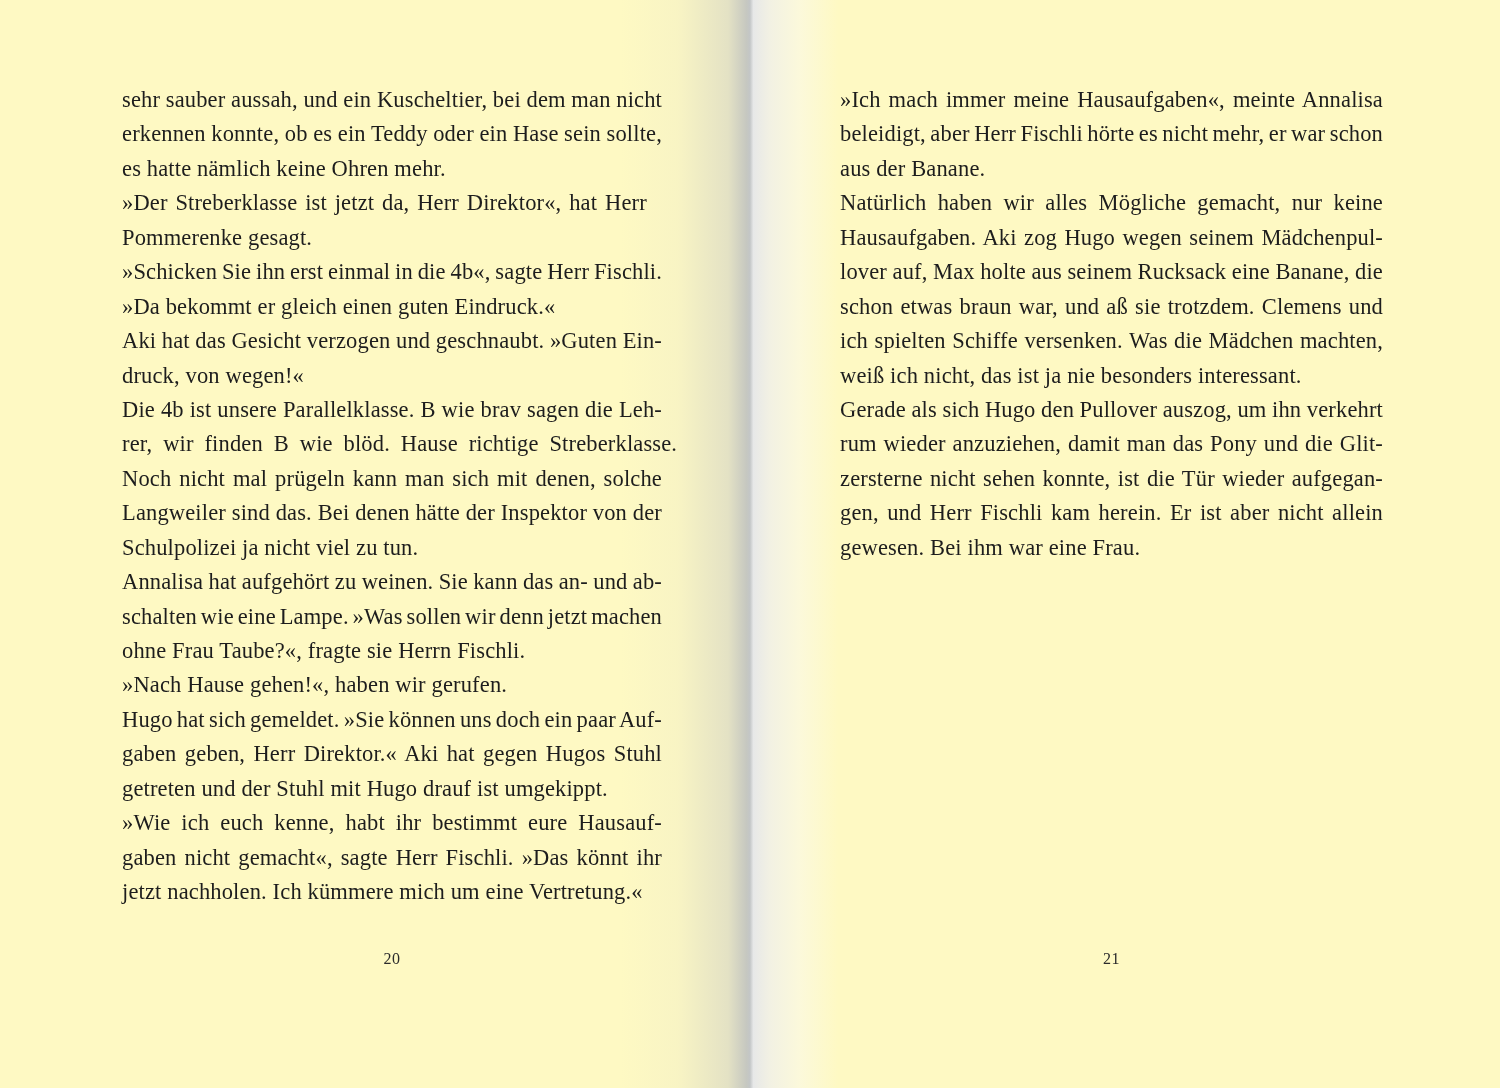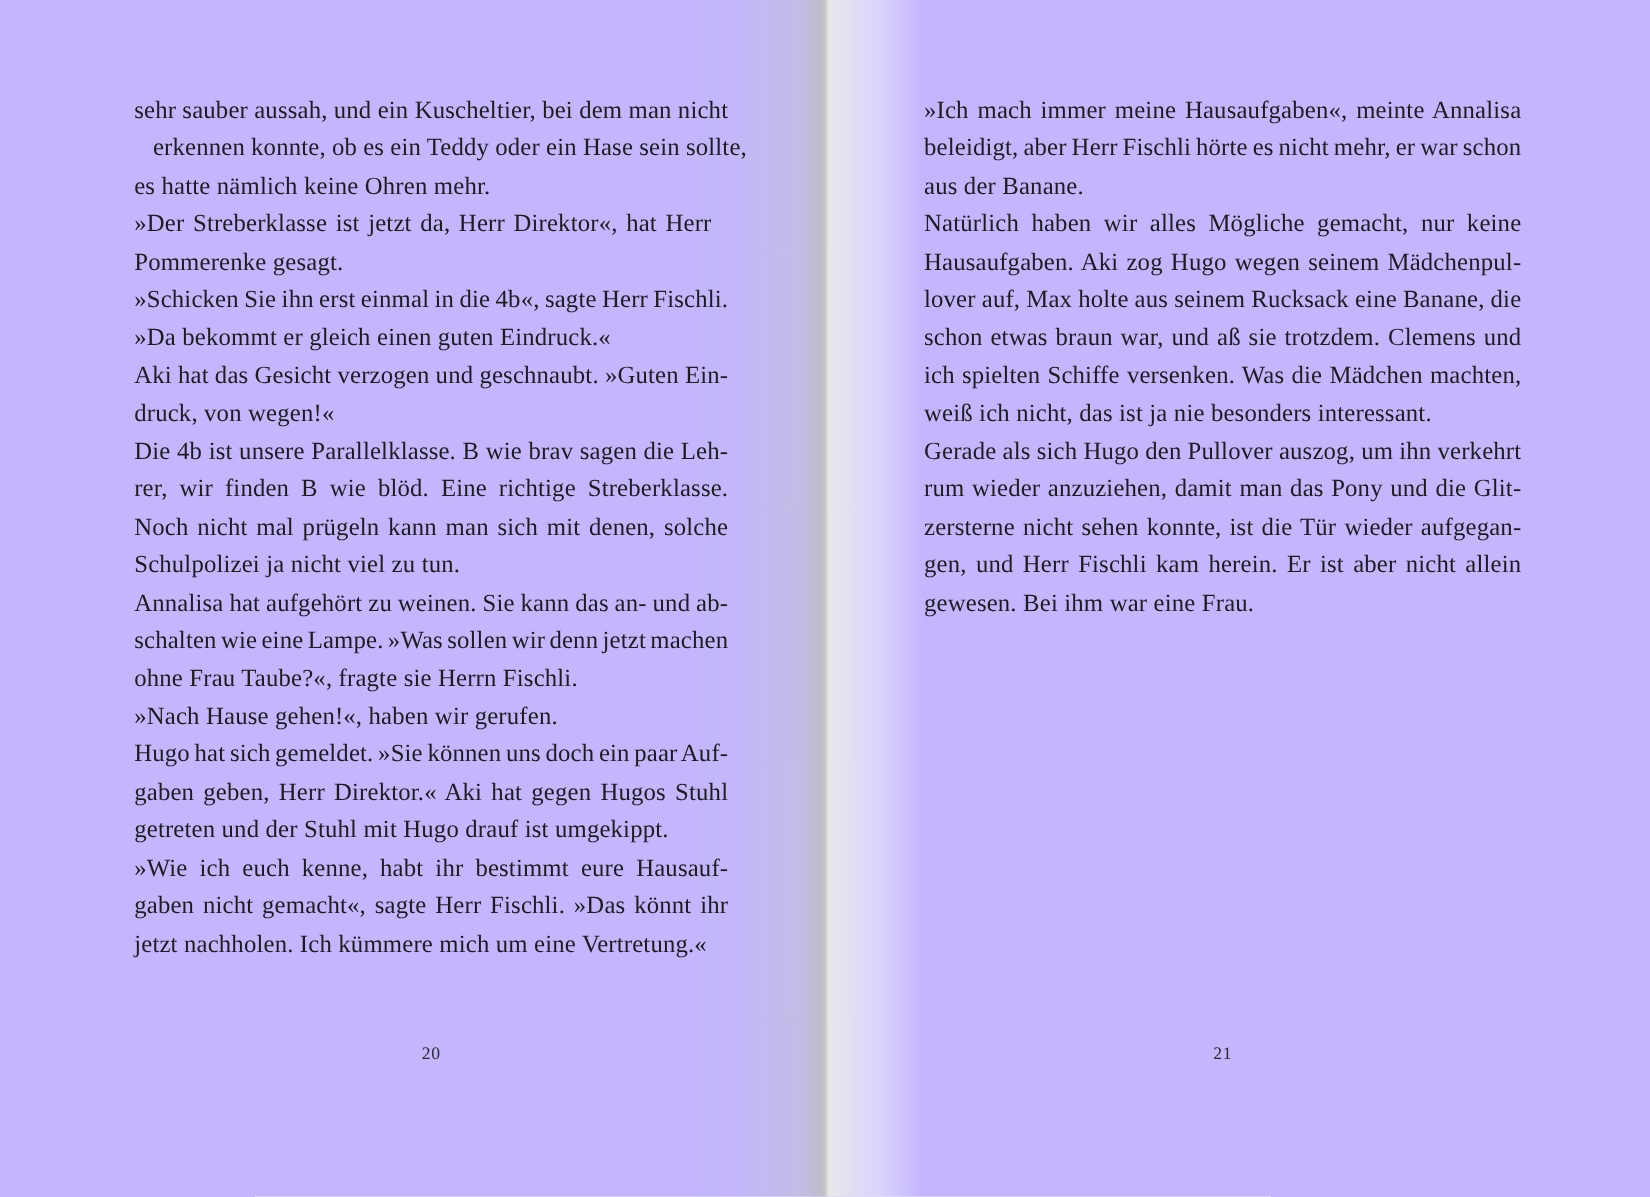--- a/index.html
+++ b/index.html
@@ -4,21 +4,21 @@
 <style>
   html, body {
     margin: 0;
     padding: 0;
     background: #ffffff;
   }
   .spread {
     position: relative;
     width: 1500px;
     height: 1088px;
-    background: #c4b5fd;
+    background: #fef9c3;
     overflow: hidden;
     font-family: "Liberation Serif", "DejaVu Serif", serif;
     color: #1d1d1d;
   }
   .gutter {
     position: absolute;
     top: 0;
     bottom: 0;
     left: 620px;
     width: 230px;
@@ -63,31 +63,32 @@
 </style>
 </head>
 <body>
 
 <div class="spread">
 
   <div class="gutter"></div>
 
   <div class="textblock left">
       <div class="line"><span style="word-spacing: -0.0868056px;">sehr sauber aussah, und ein Kuscheltier, bei dem man nicht</span></div>
-      <div class="line"><span style="word-spacing: -0.171875px; margin-left: 17px;">erkennen konnte, ob es ein Teddy oder ein Hase sein sollte,</span></div>
+      <div class="line"><span style="word-spacing: -0.171875px;">erkennen konnte, ob es ein Teddy oder ein Hase sein sollte,</span></div>
       <div class="line"><span>es hatte nämlich keine Ohren mehr.</span></div>
       <div class="line"><span style="word-spacing: 2.05664px;">»Der Streberklasse ist jetzt da, Herr Direktor«, hat Herr</span></div>
       <div class="line"><span>Pommerenke gesagt.</span></div>
       <div class="line"><span style="word-spacing: -0.904687px;">»Schicken Sie ihn erst einmal in die 4b«, sagte Herr Fischli.</span></div>
       <div class="line"><span>»Da bekommt er gleich einen guten Eindruck.«</span></div>
       <div class="line"><span style="word-spacing: -0.173828px;">Aki hat das Gesicht verzogen und geschnaubt. »Guten Ein-</span></div>
       <div class="line"><span>druck, von wegen!«</span></div>
       <div class="line"><span style="word-spacing: 0.19375px;">Die 4b ist unsere Parallelklasse. B wie brav sagen die Leh-</span></div>
-      <div class="line"><span style="word-spacing: 5.0957px;">rer, wir finden B wie blöd. Eine richtige Streberklasse.</span></div>
+      <div class="line"><span style="word-spacing: 5.0957px;">rer, wir finden B wie blöd. Hause richtige Streberklasse.</span></div>
       <div class="line"><span style="word-spacing: 2.1684px;">Noch nicht mal prügeln kann man sich mit denen, solche</span></div>
+      <div class="line"><span style="word-spacing: 0.0243056px;">Langweiler sind das. Bei denen hätte der Inspektor von der</span></div>
       <div class="line"><span>Schulpolizei ja nicht viel zu tun.</span></div>
       <div class="line"><span style="word-spacing: -0.415625px;">Annalisa hat aufgehört zu weinen. Sie kann das an- und ab-</span></div>
       <div class="line"><span style="word-spacing: -1.85417px;">schalten wie eine Lampe. »Was sollen wir denn jetzt machen</span></div>
       <div class="line"><span>ohne Frau Taube?«, fragte sie Herrn Fischli.</span></div>
       <div class="line"><span>»Nach Hause gehen!«, haben wir gerufen.</span></div>
       <div class="line"><span style="word-spacing: -1.54531px;">Hugo hat sich gemeldet. »Sie können uns doch ein paar Auf-</span></div>
       <div class="line"><span style="word-spacing: 2.59375px;">gaben geben, Herr Direktor.« Aki hat gegen Hugos Stuhl</span></div>
       <div class="line"><span>getreten und der Stuhl mit Hugo drauf ist umgekippt.</span></div>
       <div class="line"><span style="word-spacing: 5.17578px;">»Wie ich euch kenne, habt ihr bestimmt eure Hausauf-</span></div>
       <div class="line"><span style="word-spacing: 2.24609px;">gaben nicht gemacht«, sagte Herr Fischli. »Das könnt ihr</span></div>

